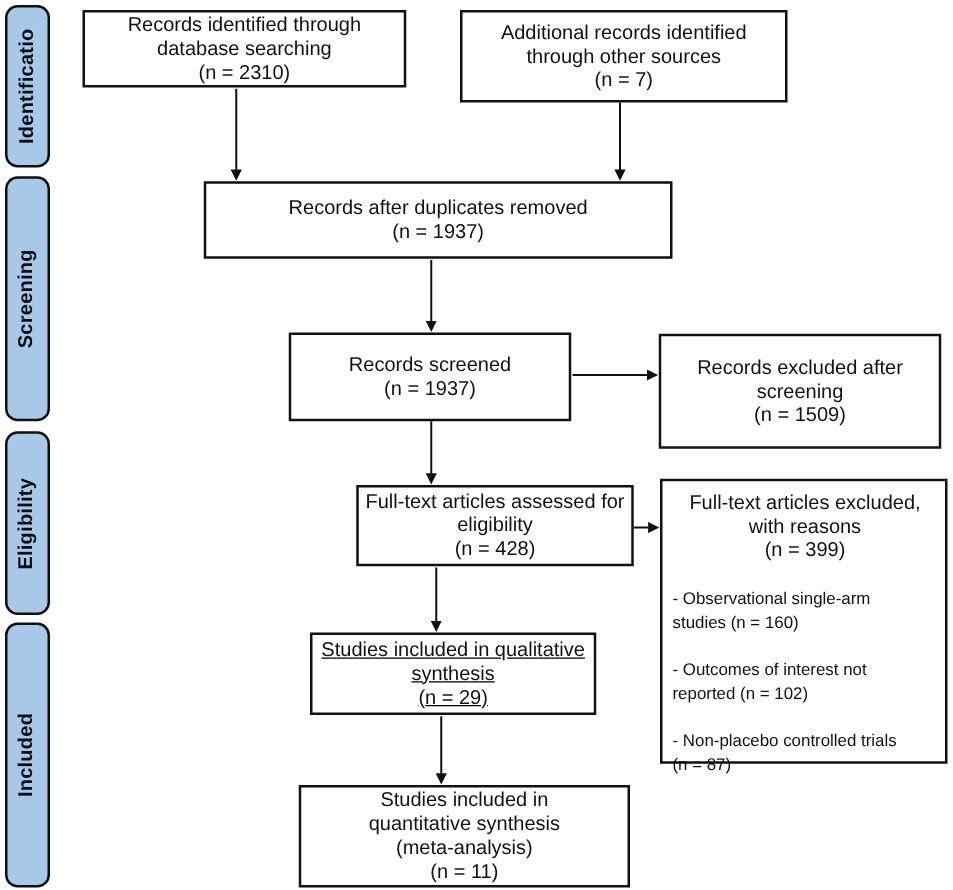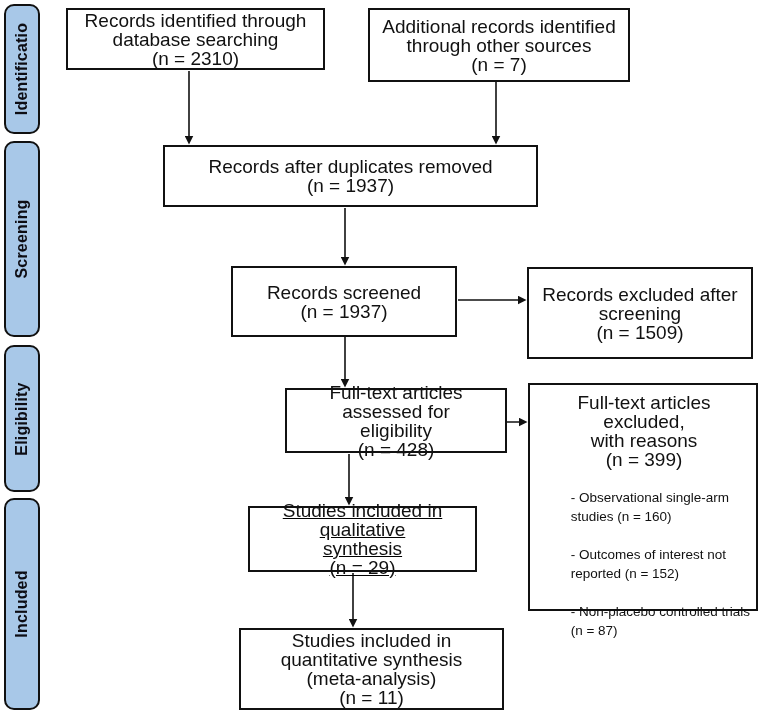--- a/index.html
+++ b/index.html
@@ -48,27 +48,27 @@
     border: 2px solid var(--line-color, #111111);
     display: flex;
     flex-direction: column;
     align-items: center;
     justify-content: center;
     padding: 2px 4px;
   }
   .btext {
     white-space: pre-line;
     text-align: center;
-    font-size: 19px;
+    font-size: 16px;
     line-height: 19px;
     color: #111111;
   }
   .fbox.reasons-box {
     justify-content: flex-start;
-    align-items: flex-end;
+    align-items: flex-start;
     padding: 8px 6px 6px 8px;
   }
   .reasons-box .btext { width: 100%; }
   .btext-left {
     white-space: pre-line;
     text-align: left;
     font-size: 13.5px;
     line-height: 19px;
     color: #111111;
     margin-top: 19px;
@@ -145,21 +145,21 @@
   </div>
 
   <div class="fbox reasons-box" style="left:528px; top:383px; width:230px; height:228px;">
     <div class="btext">Full-text articles excluded,
 with reasons
 (n = 399)</div>
     <div class="btext-left">- Observational single-arm
 studies (n = 160)
 
 - Outcomes of interest not
-reported (n = 152)
+reported (n = 102)
 
 - Non-placebo controlled trials
 (n = 87)</div>
   </div>
 
   <div class="fbox" style="left:248px; top:506px; width:229px; height:66px;text-decoration:underline;">
     <div class="btext">Studies included in qualitative
 synthesis
 (n = 29)</div>
   </div>

